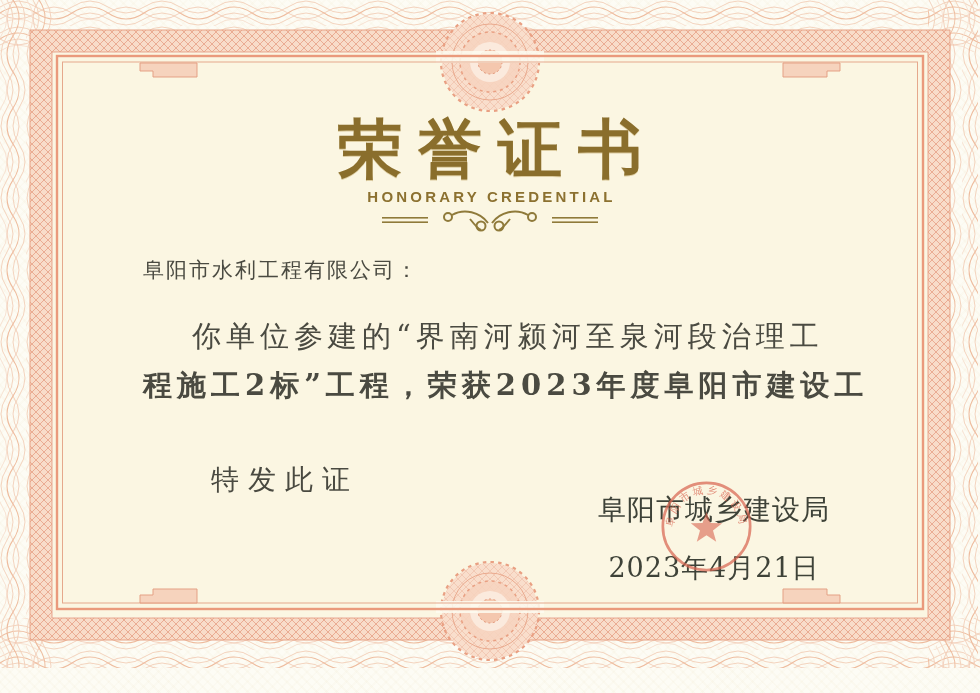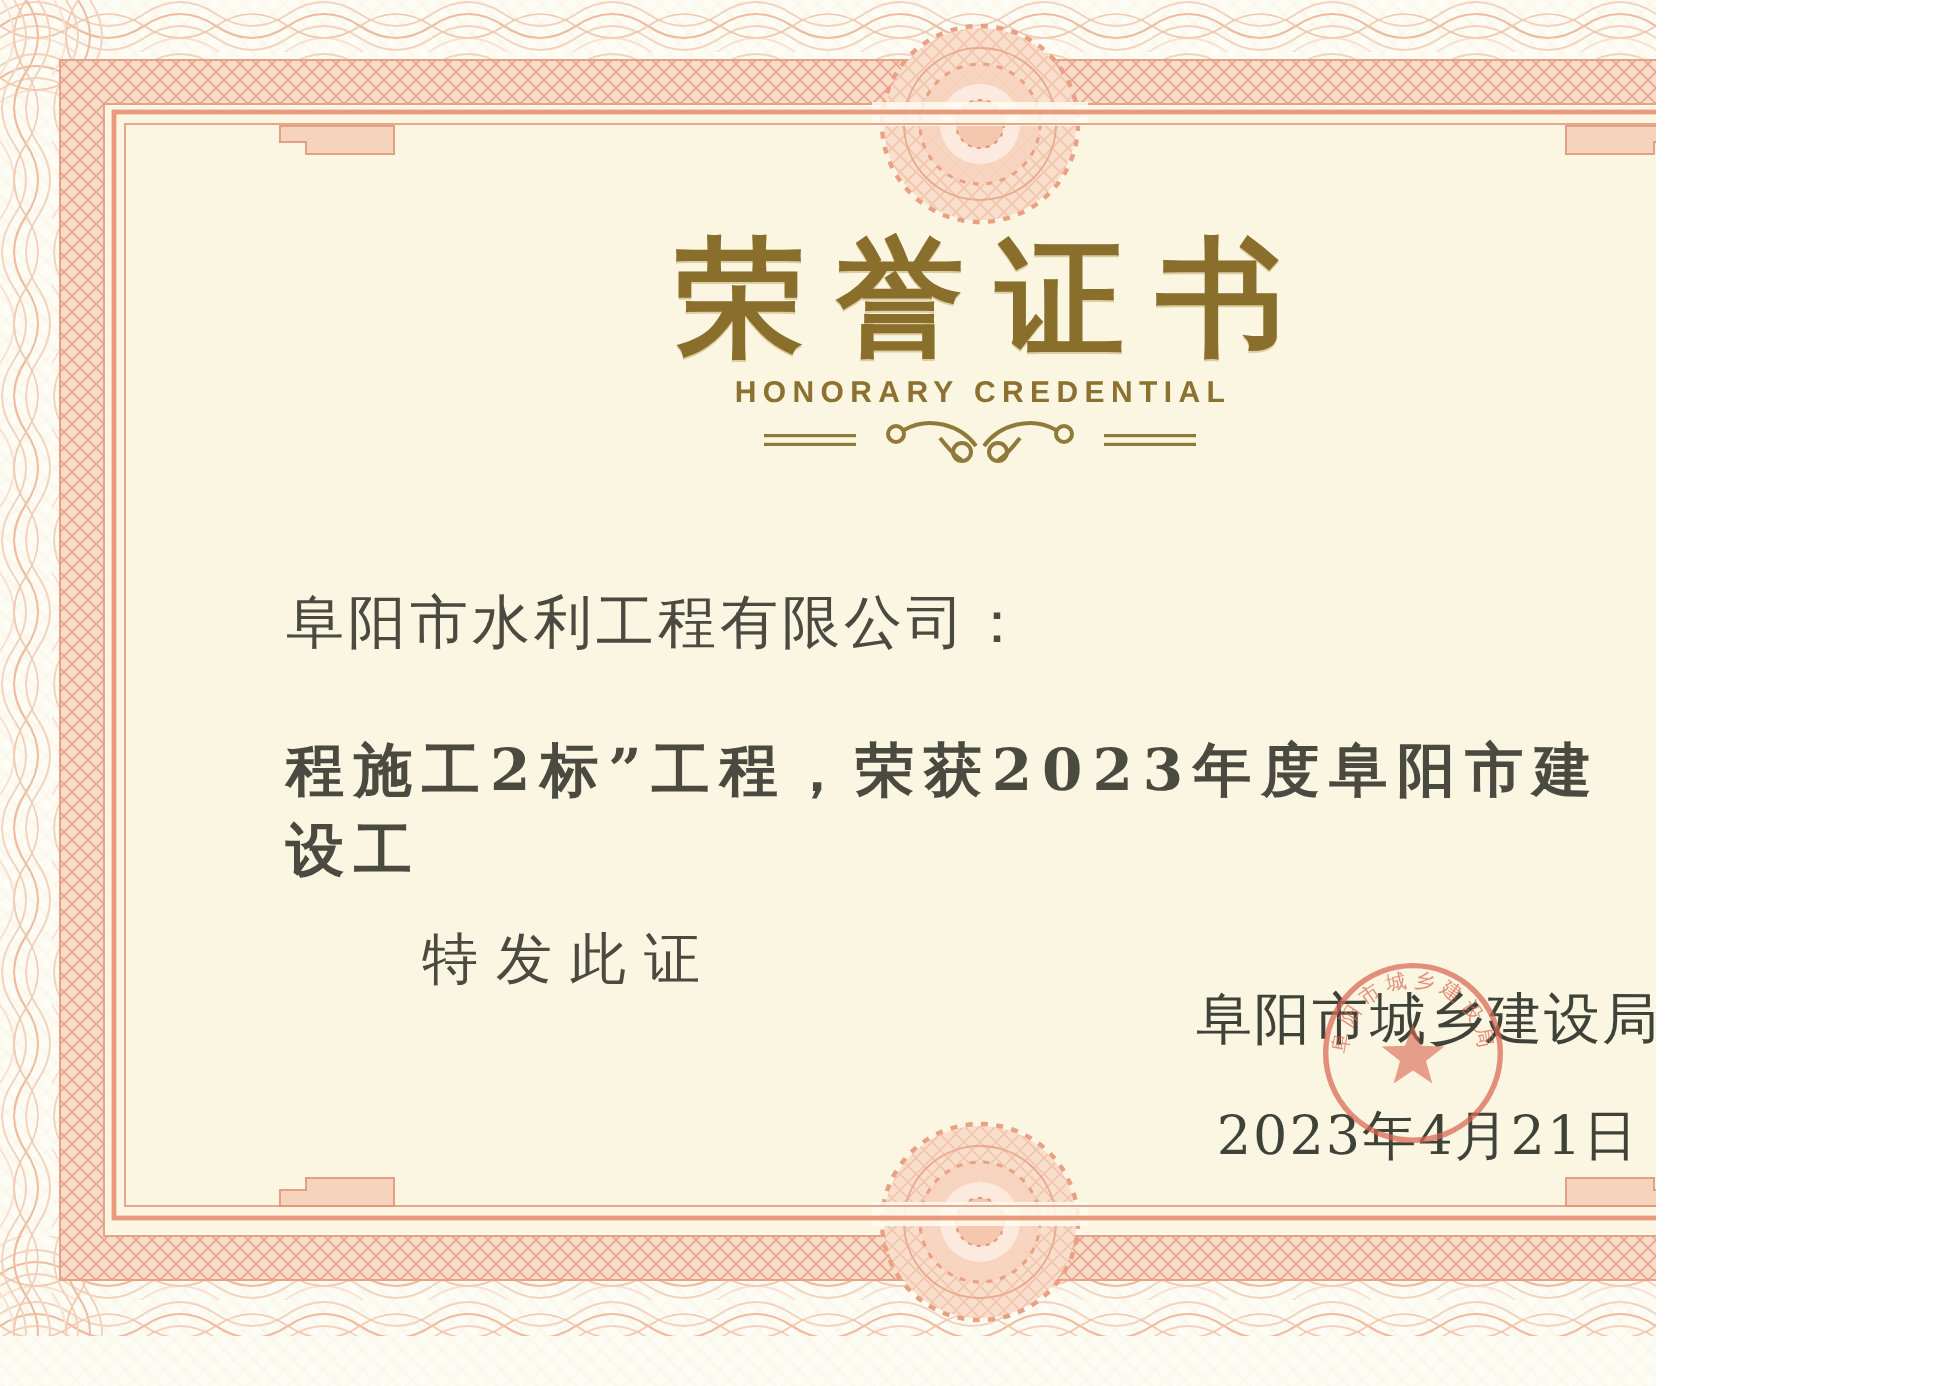--- a/index.html
+++ b/index.html
@@ -1,17 +1,17 @@
 <!DOCTYPE html>
 <html><head>
 <meta charset="utf-8">
 <style>
   html,body{margin:0;padding:0;}
   .page{
-    position:relative;width:828px;height:693px;overflow:hidden;
+    position:relative;width:980px;height:693px;overflow:hidden;
     background:
       repeating-linear-gradient(45deg, rgba(235,222,185,.10) 0 2px, rgba(255,255,255,0) 2px 7px),
       repeating-linear-gradient(-45deg, rgba(235,222,185,.08) 0 2px, rgba(255,255,255,0) 2px 7px),
       #fdfcf5;
     font-family:"DejaVu Serif","Liberation Serif",serif;
   }
   .deco{position:absolute;left:0;top:0;}
   .abs{position:absolute;}
   .title{
     left:0;top:106px;width:980px;text-align:center;
@@ -21,21 +21,21 @@
     box-sizing:border-box;
   }
   .subtitle{
     left:0;top:188px;width:980px;text-align:center;
     font-family:"Liberation Sans","DejaVu Sans",sans-serif;
     font-weight:bold;font-size:15px;letter-spacing:3.2px;padding-left:3px;
     color:#8c7130;box-sizing:border-box;
   }
   .flourish{left:380px;top:206px;}
   .ink{color:#4a4a41;}
-  .recipient{left:143px;top:256px;font-size:29px;letter-spacing:2px;margin-top:36px;}
+  .recipient{left:143px;top:256px;font-size:21px;letter-spacing:2px;}
   .bodyline{font-size:29px;letter-spacing:5px;}
   .l1{left:192px;top:317px;}
   .l2{left:143px;top:366px;font-weight:bold;}
   .l3{left:143px;top:414px;}
   .closing{left:211px;top:461px;font-size:28px;letter-spacing:9px;}
   .signblock{left:564px;top:491px;width:300px;text-align:center;color:#3e4238;}
   .issuer{font-size:28px;letter-spacing:1px;}
   .date{font-size:27px;margin-top:21px;letter-spacing:1px;}
   .seal{position:absolute;left:658px;top:477px;pointer-events:none;}
 </style>
@@ -125,20 +125,21 @@
       <circle cx="152" cy="11" r="4"></circle>
       <path d="M72,9 C84,2 100,6 108,17"></path>
       <path d="M148,9 C136,2 120,6 112,17"></path>
       <circle cx="101" cy="20" r="4.5"></circle>
       <circle cx="119" cy="20" r="4.5"></circle>
       <path d="M90,13 q8,10 11,11 M130,13 q-8,10 -11,11"></path>
     </g>
   </svg>
 
   <div class="abs ink recipient">阜阳市水利工程有限公司：</div>
+  <div class="abs ink bodyline l1">你单位参建的“界南河颍河至泉河段治理工</div>
   <div class="abs ink bodyline l2">程施工2标”工程，荣获2023年度阜阳市建设工</div>
   <div class="abs ink closing">特发此证</div>
 
   <div class="abs signblock">
     <div class="issuer">阜阳市城乡建设局</div>
     <div class="date">2023年4月21日</div>
   </div>
 
   <svg class="seal" width="97" height="97" viewBox="0 0 100 100" aria-hidden="true">
     <g opacity=".72">

